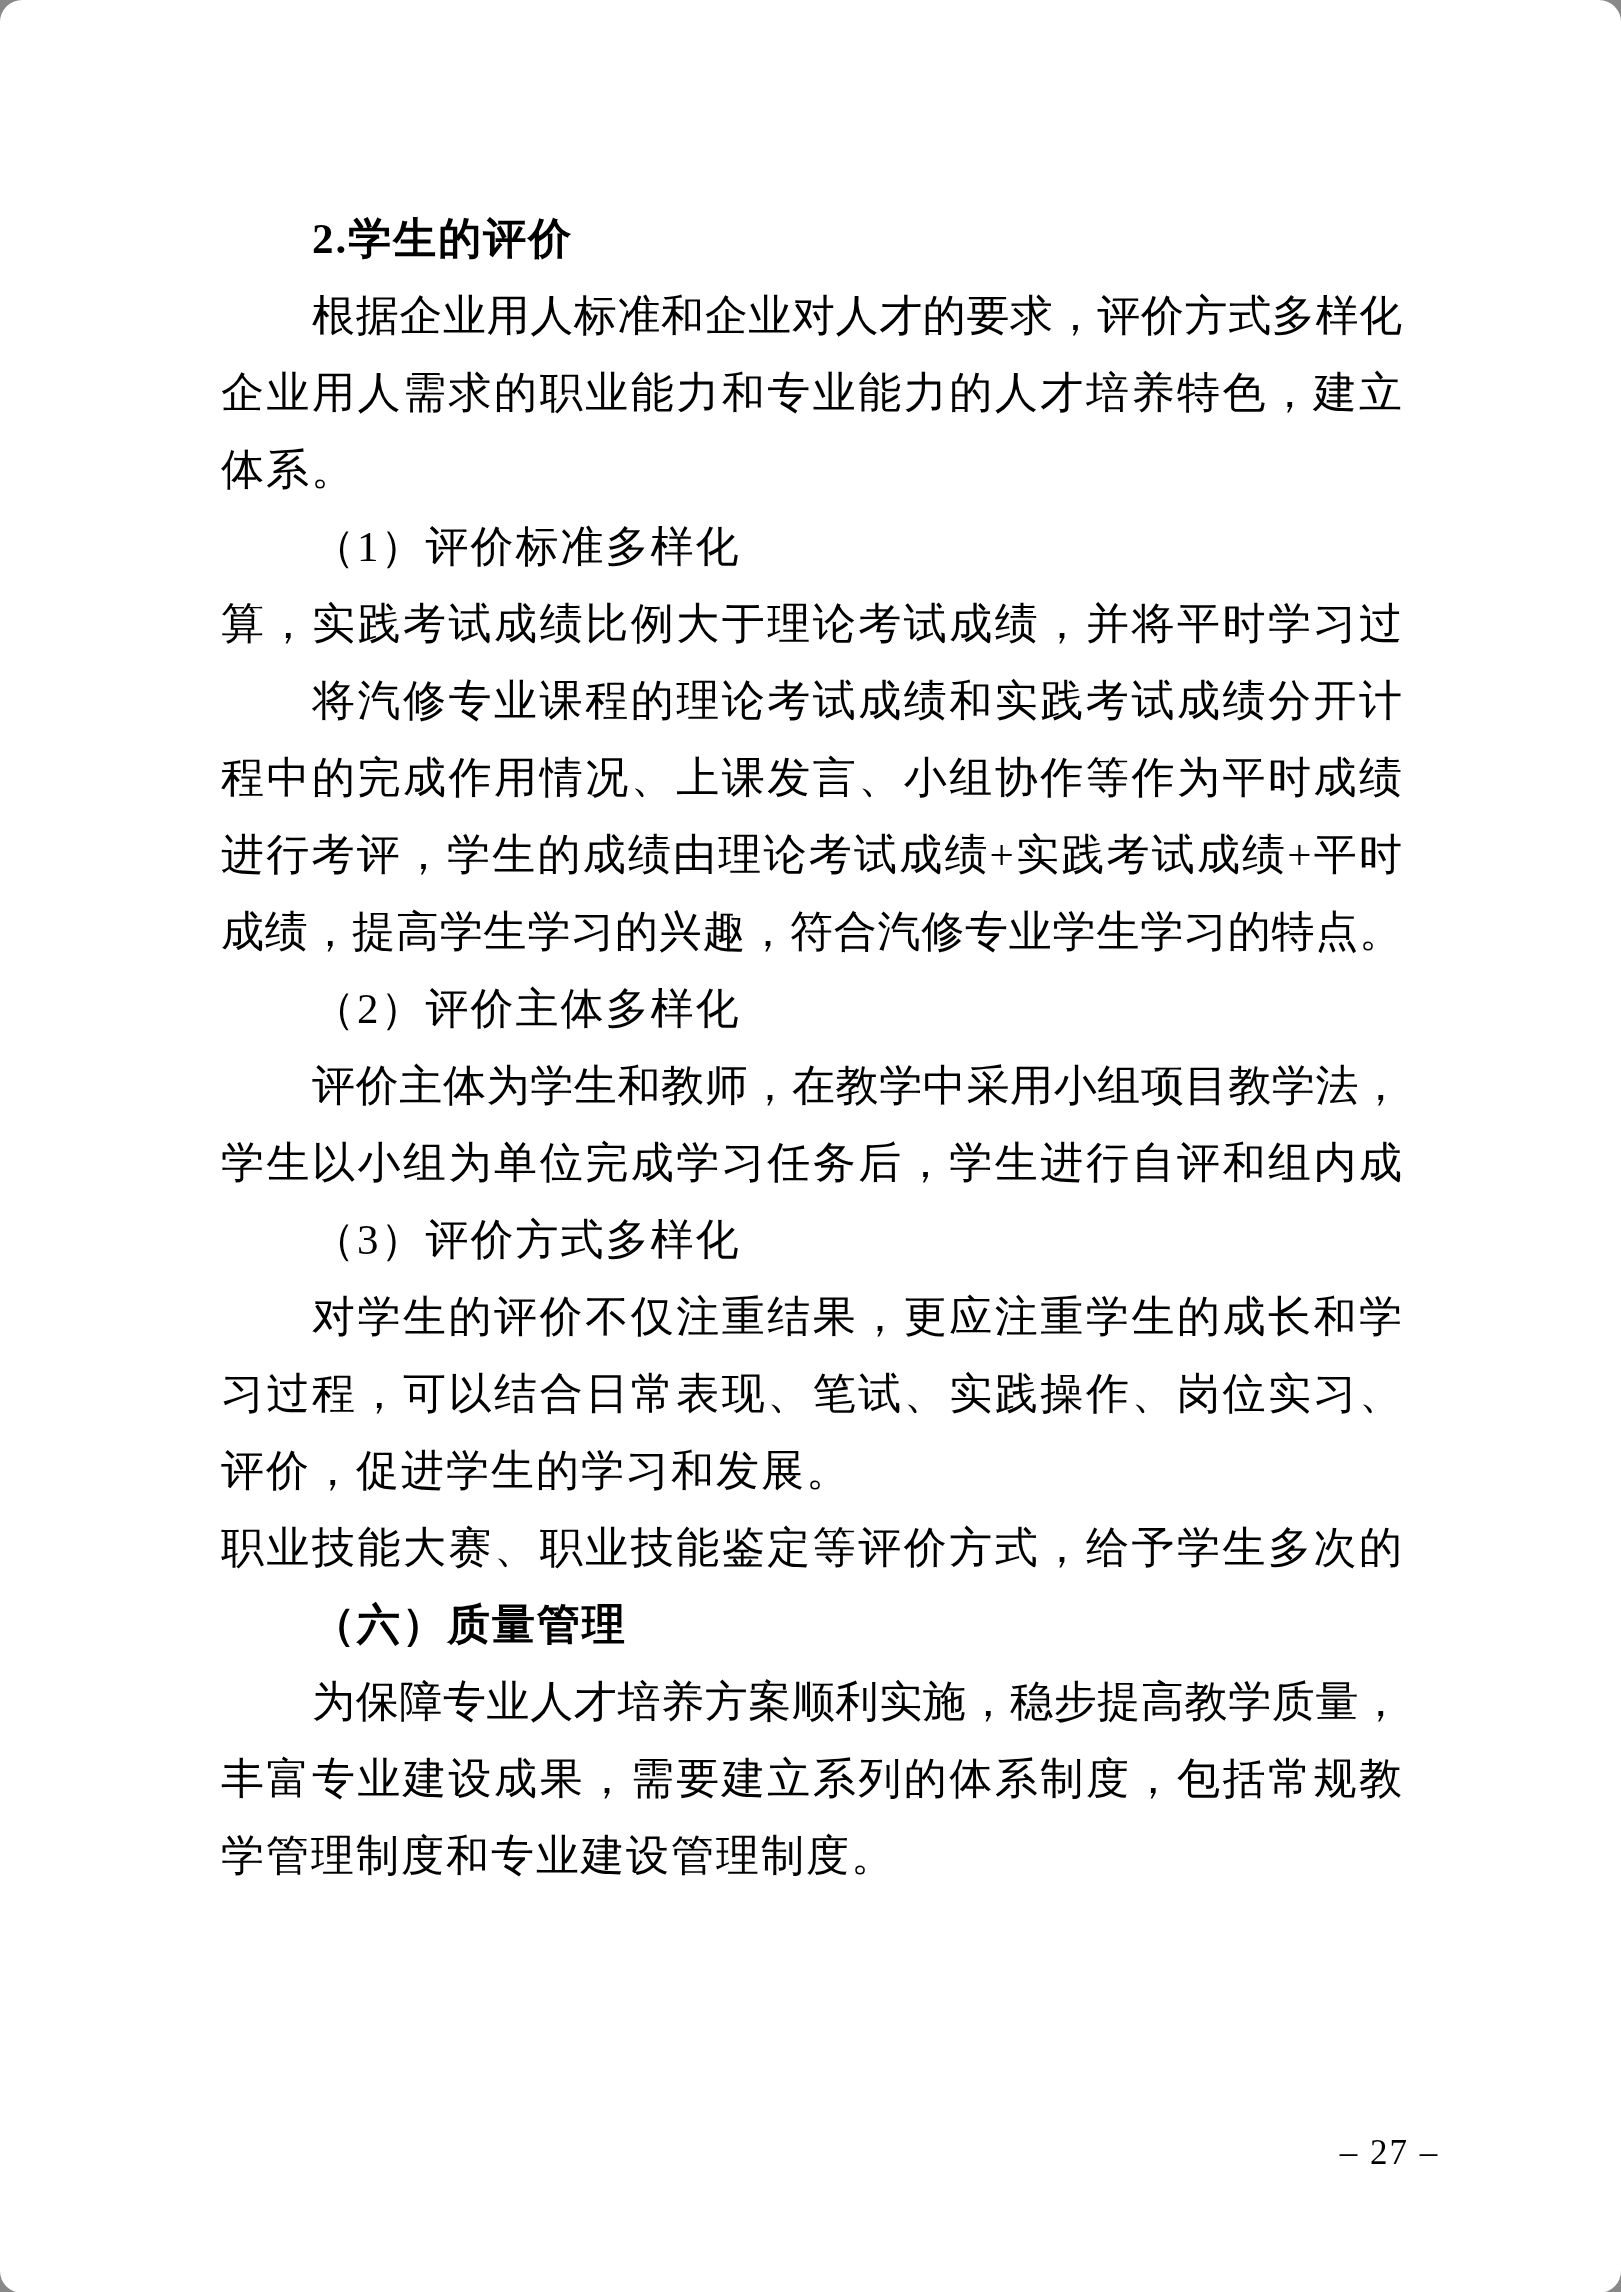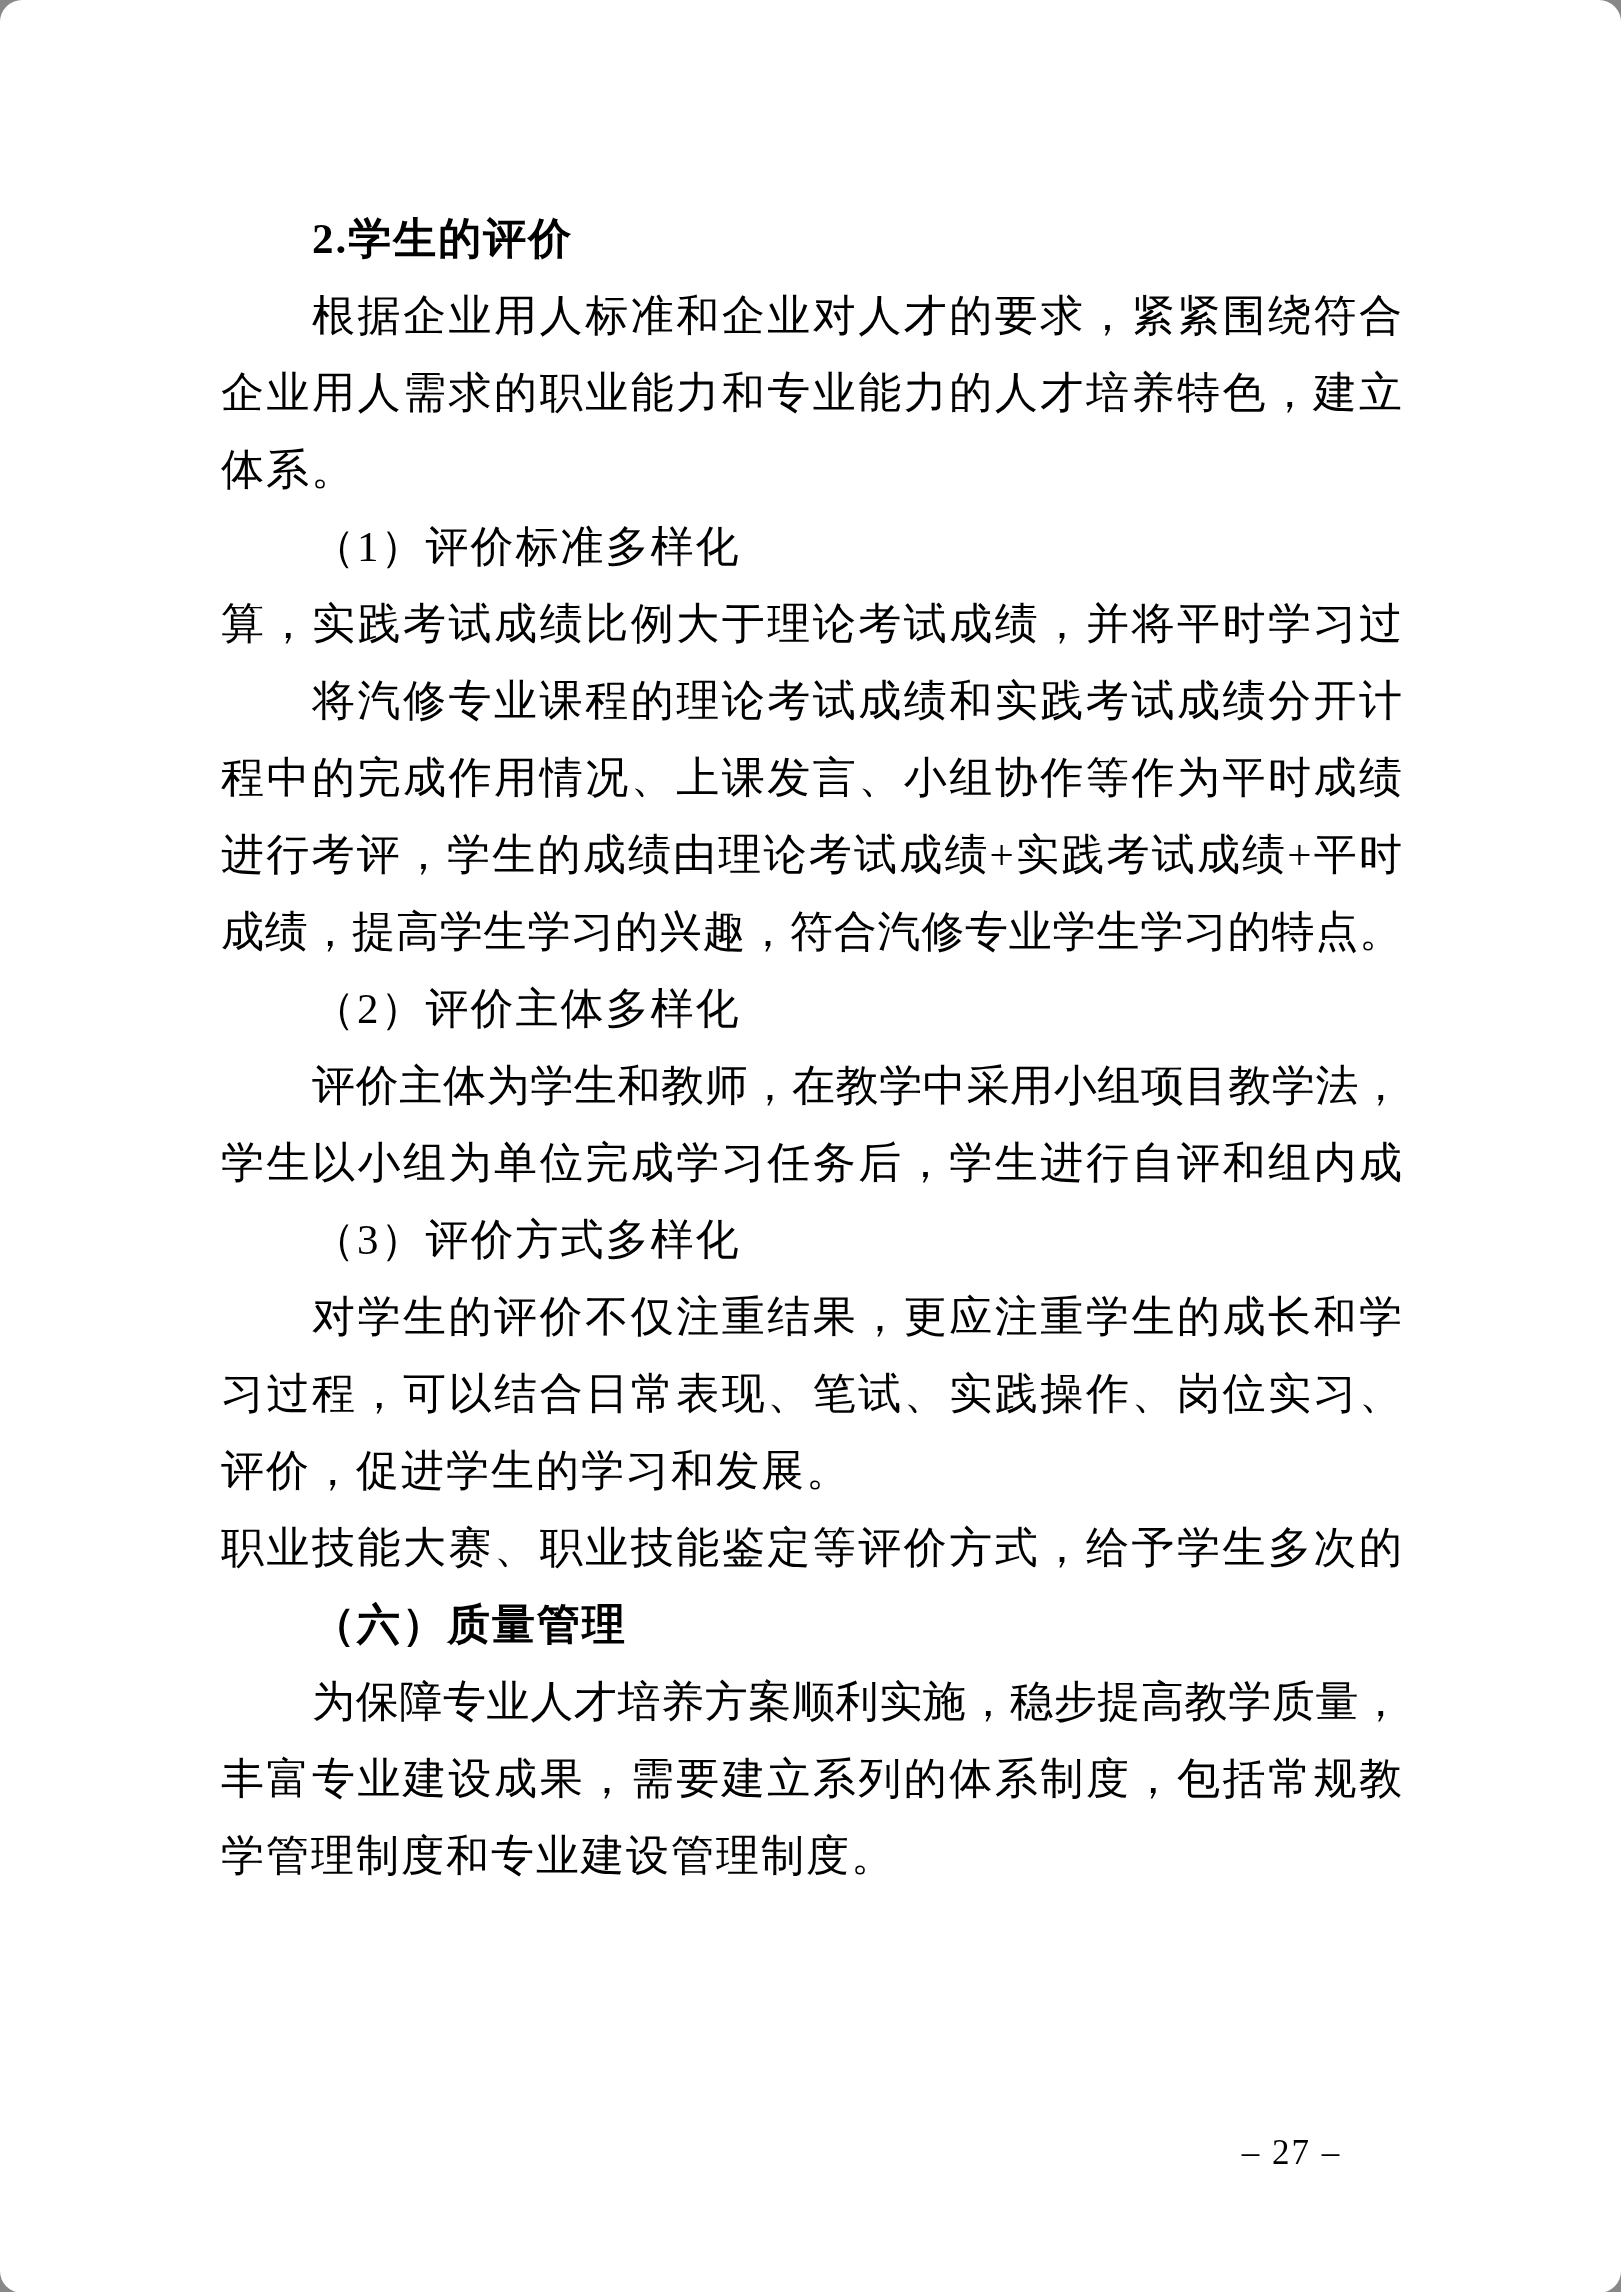--- a/index.html
+++ b/index.html
@@ -28,35 +28,35 @@
   .j{
     white-space:normal;
     text-align:justify;
     text-align-last:justify;
     letter-spacing:0;
   }
   .ind{text-indent:91px;}
   .b{font-weight:bold;}
   .pageno{
     position:absolute;
-    top:2133px;left:1228px;
+    top:2133px;left:1326px;
     width:127px;
     font-size:35px;
     letter-spacing:2px;
     text-align:center;
     color:#000;
   }
 </style>
 </head>
 <body>
 
 <div class="page">
   <div class="content">
     <div class="line b ind">2.学生的评价</div>
-    <div class="line j ind">根据企业用人标准和企业对人才的要求，紧紧围绕符合</div>
+    <div class="line j ind">根据企业用人标准和企业对人才的要求，评价方式多样化</div>
     <div class="line j">企业用人需求的职业能力和专业能力的人才培养特色，建立</div>
     <div class="line">体系。</div>
     <div class="line ind">（1）评价标准多样化</div>
     <div class="line j">算，实践考试成绩比例大于理论考试成绩，并将平时学习过</div>
     <div class="line j ind">将汽修专业课程的理论考试成绩和实践考试成绩分开计</div>
     <div class="line j">程中的完成作用情况、上课发言、小组协作等作为平时成绩</div>
     <div class="line j">进行考评，学生的成绩由理论考试成绩+实践考试成绩+平时</div>
     <div class="line j">成绩，提高学生学习的兴趣，符合汽修专业学生学习的特点。</div>
     <div class="line ind">（2）评价主体多样化</div>
     <div class="line j ind">评价主体为学生和教师，在教学中采用小组项目教学法，</div>

